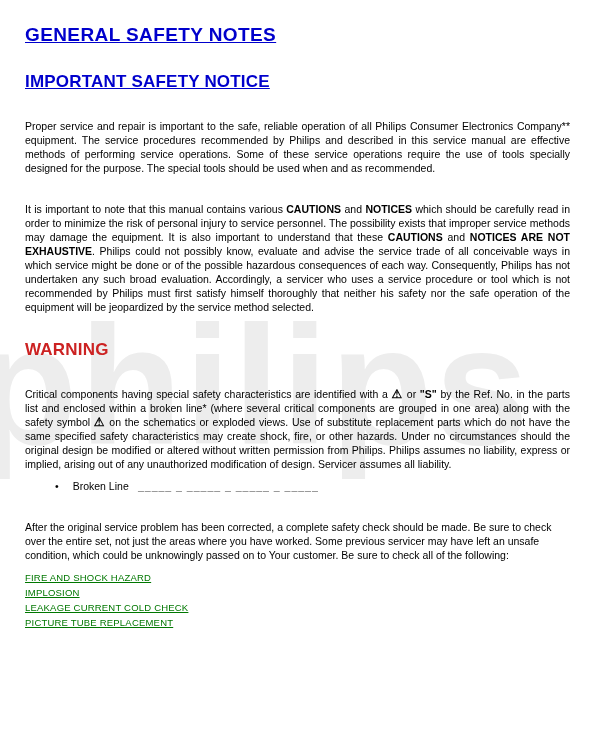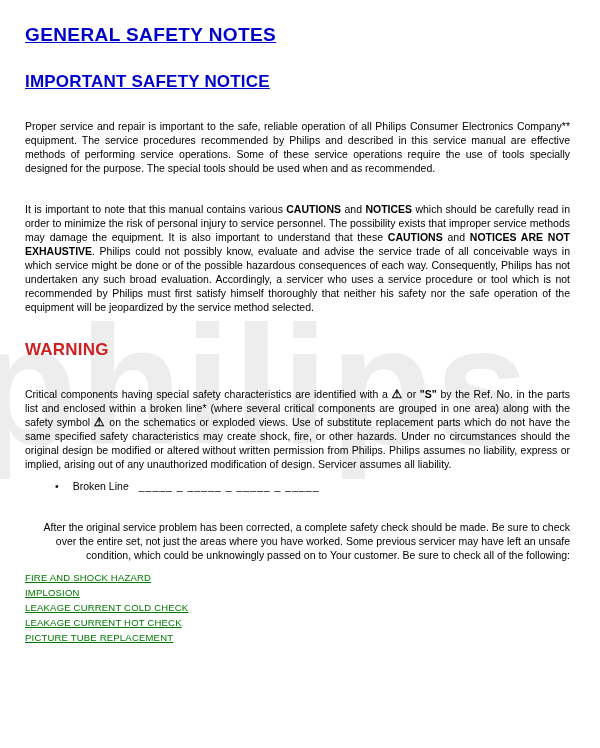--- a/index.html
+++ b/index.html
@@ -45,30 +45,30 @@
   }
   .section-heading.blue { color: #0000cc; text-decoration: underline; }
   .section-heading.red  { color: #cc2222; }
   p.body {
     margin: 27px 0 0 0;
     font-size: 10.5px;
     line-height: 14px;
     color: #000000;
     text-align: justify;
   }
-  p.body.left { text-align: right; }
+  p.body.left { text-align: left; }
   .symbol { font-size: 12px; font-weight: bold; }
   .bullet-row {
     margin: 8px 0 0 30px;
     font-size: 10.5px;
     line-height: 14px;
     color: #000000;
   }
   .bullet-row .bullet { margin-right: 14px; }
-  .bullet-row .broken-line { margin-left: 10px; letter-spacing: 1px; }
+  .bullet-row .broken-line { margin-left: 10px; letter-spacing: 1px; font-style: italic; }
   .links { margin-top: 10px; }
   .check-link {
     display: block;
     margin-bottom: 3px;
     font-size: 9.5px;
     line-height: 12px;
     font-weight: normal;
     color: #007700;
     text-decoration: underline;
     letter-spacing: 0.2px;
@@ -100,18 +100,17 @@
       <span class="bullet">•</span><span>Broken Line</span><span class="broken-line">_____ _ _____ _ _____ _ _____</span>
     </div>
 
 
     <p class="body left">After the original service problem has been corrected, a complete safety check should be made.  Be sure to check over the entire set, not just the areas where you have worked.  Some previous servicer may have left an unsafe condition, which could be unknowingly passed on to Your customer.  Be sure to check all of the following:</p>
 
     <div class="links">
       <a href="#" class="check-link">FIRE AND SHOCK HAZARD</a>
       <a href="#" class="check-link">IMPLOSION</a>
       <a href="#" class="check-link">LEAKAGE CURRENT COLD CHECK</a>
-      <a href="#" class="check-link">LEAKAGE CURRENT HOT CHECK</a>
       <a href="#" class="check-link">PICTURE TUBE REPLACEMENT</a>
     </div>
 
   </div>
 </div>
 
 </body></html>

